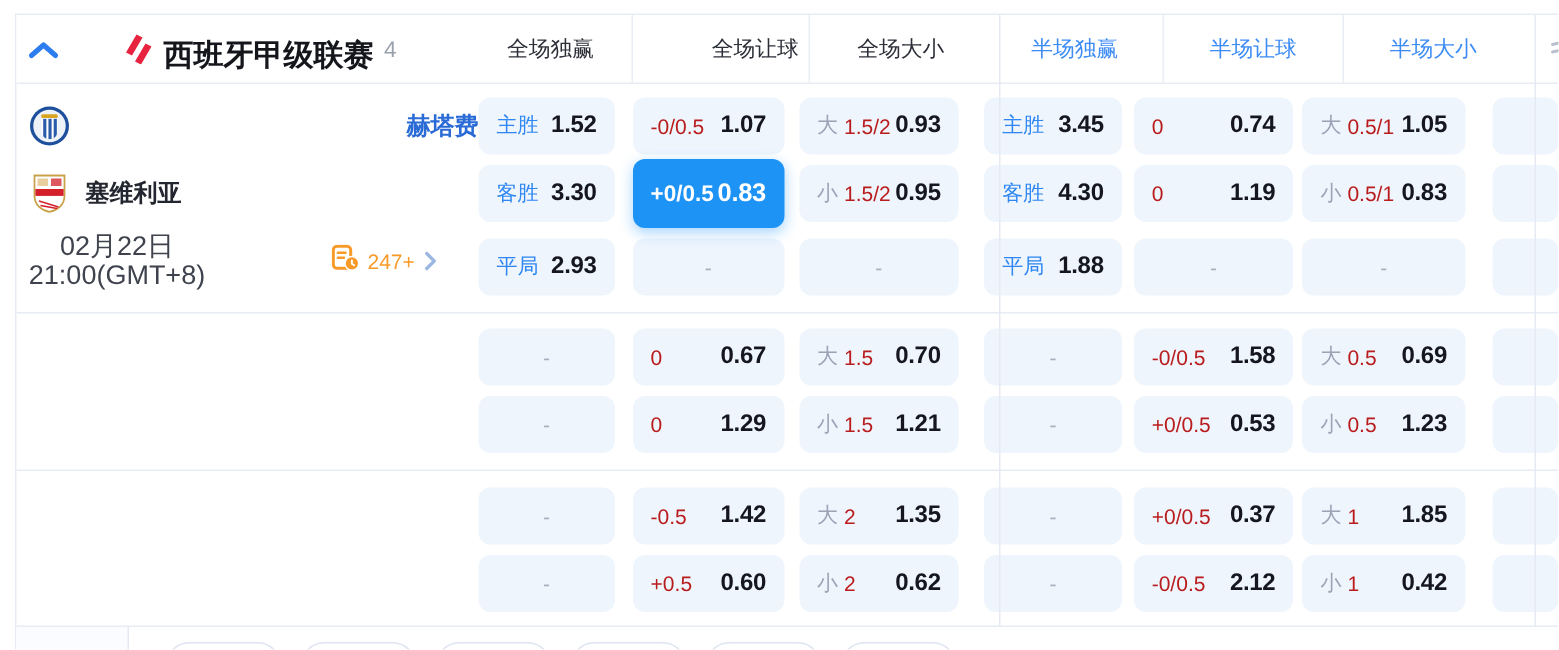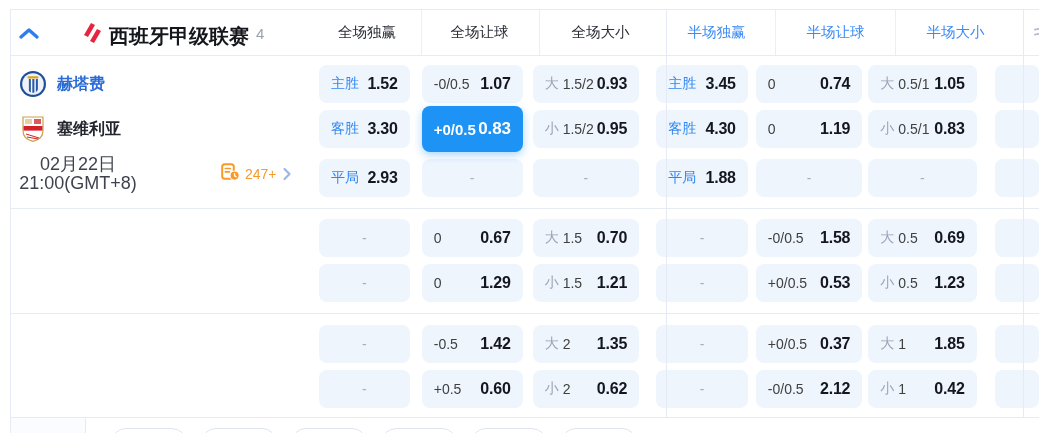--- a/index.html
+++ b/index.html
@@ -34,21 +34,21 @@
     display:flex;align-items:center;justify-content:space-between;padding:0 12px;cursor:pointer;}
   .c1{width:96px;}
   .c2{width:107px;margin-left:12px;}
   .c3{width:113px;margin-left:10px;}
   .c4{width:97px;margin-left:17px;}
   .c5{width:113px;margin-left:8px;}
   .c6{width:115px;margin-left:6px;}
   .c7{width:46px;margin-left:18px;cursor:default;}
   .lbl{font-size:14px;white-space:nowrap;display:flex;align-items:center;}
   .out{color:#2e87f2;}
-  .hl{color:#404040;}
+  .hl{color:#b91c1c;}
   .pfx{color:#9ba3b5;margin-right:4px;}
   .val{font-size:16px;font-weight:700;color:#15161f;letter-spacing:-0.2px;}
   .dash{width:100%;text-align:center;color:#a9aebd;font-size:14px;}
   .cell.selected{background:#1e93f6;height:46px;margin-top:-4px;
     box-shadow:0 3px 9px rgba(31,147,246,.38);z-index:2;}
   .cell.selected .lbl,.cell.selected .hl{color:#fff;font-weight:600;font-size:15px;}
   .cell.selected .val{color:#fff;font-size:17px;}
   
   .team-row{position:absolute;left:0;width:308px;height:38px;display:flex;align-items:center;cursor:pointer;}
   .team-row .crest{margin-left:8px;width:28px;height:28px;display:flex;align-items:center;justify-content:center;}
@@ -80,21 +80,21 @@
     <span class="laliga">
       <svg width="20" height="22" viewBox="0 0 20 22">
         <path d="M2 14 L9 2 L13 4 L6 16 Z" fill="#e8233f"></path>
         <path d="M8 20 L15 8 L19 10 L12 22 Z" fill="#e8233f"></path>
       </svg>
     </span>
     <span class="league">西班牙甲级联赛</span>
     <span class="count">4</span>
 
     <div class="hcol" style="left:308px;width:96px;">全场独赢</div>
-    <div class="hcol" style="left:415px;width:107px;">全场让球</div>
+    <div class="hcol" style="left:439px;width:107px;">全场让球</div>
     <div class="hcol" style="left:533px;width:113px;">全场大小</div>
     <div class="hcol half" style="left:657px;width:97px;text-align:right;">半场独赢</div>
     <div class="hcol half" style="left:768px;width:113px;">半场让球</div>
     <div class="hcol half" style="left:887px;width:115px;">半场大小</div>
 
     <span class="hv" style="left:410px;"></span>
     <span class="hv" style="left:528px;"></span>
     <span class="hv" style="left:764px;"></span>
     <span class="hv" style="left:884px;"></span>
 
@@ -320,21 +320,21 @@
                 <span class="pfx">小</span>
                 <span class="hl">1</span>
               </span>
               <span class="val">0.42</span>
             </div>
             <div class="cell c7"></div>
           </div>
         </div>
       </div>
 
-    <div class="team-row" style="top:9px;">
+    <div class="team-row" style="top:9px;justify-content:space-between;">
       <span class="crest">
         <svg width="28" height="28" viewBox="0 0 28 28">
           <circle cx="14" cy="14" r="13" fill="#1d4f9c"></circle>
           <circle cx="14" cy="14" r="10.8" fill="#edf1f8"></circle>
           <rect x="8.5" y="6.2" width="11" height="2.4" rx="1" fill="#d9a520"></rect>
           <clipPath id="gshield">
               <path d="M8.5 9 h11 v8 c0 3.8 -2.7 5.8 -5.5 5.8 c-2.8 0 -5.5 -2 -5.5 -5.8 Z"></path>
             </clipPath>
           <g clip-path="url(#gshield)">
             <rect x="8.5" y="9" width="11" height="14" fill="#ffffff"></rect>

